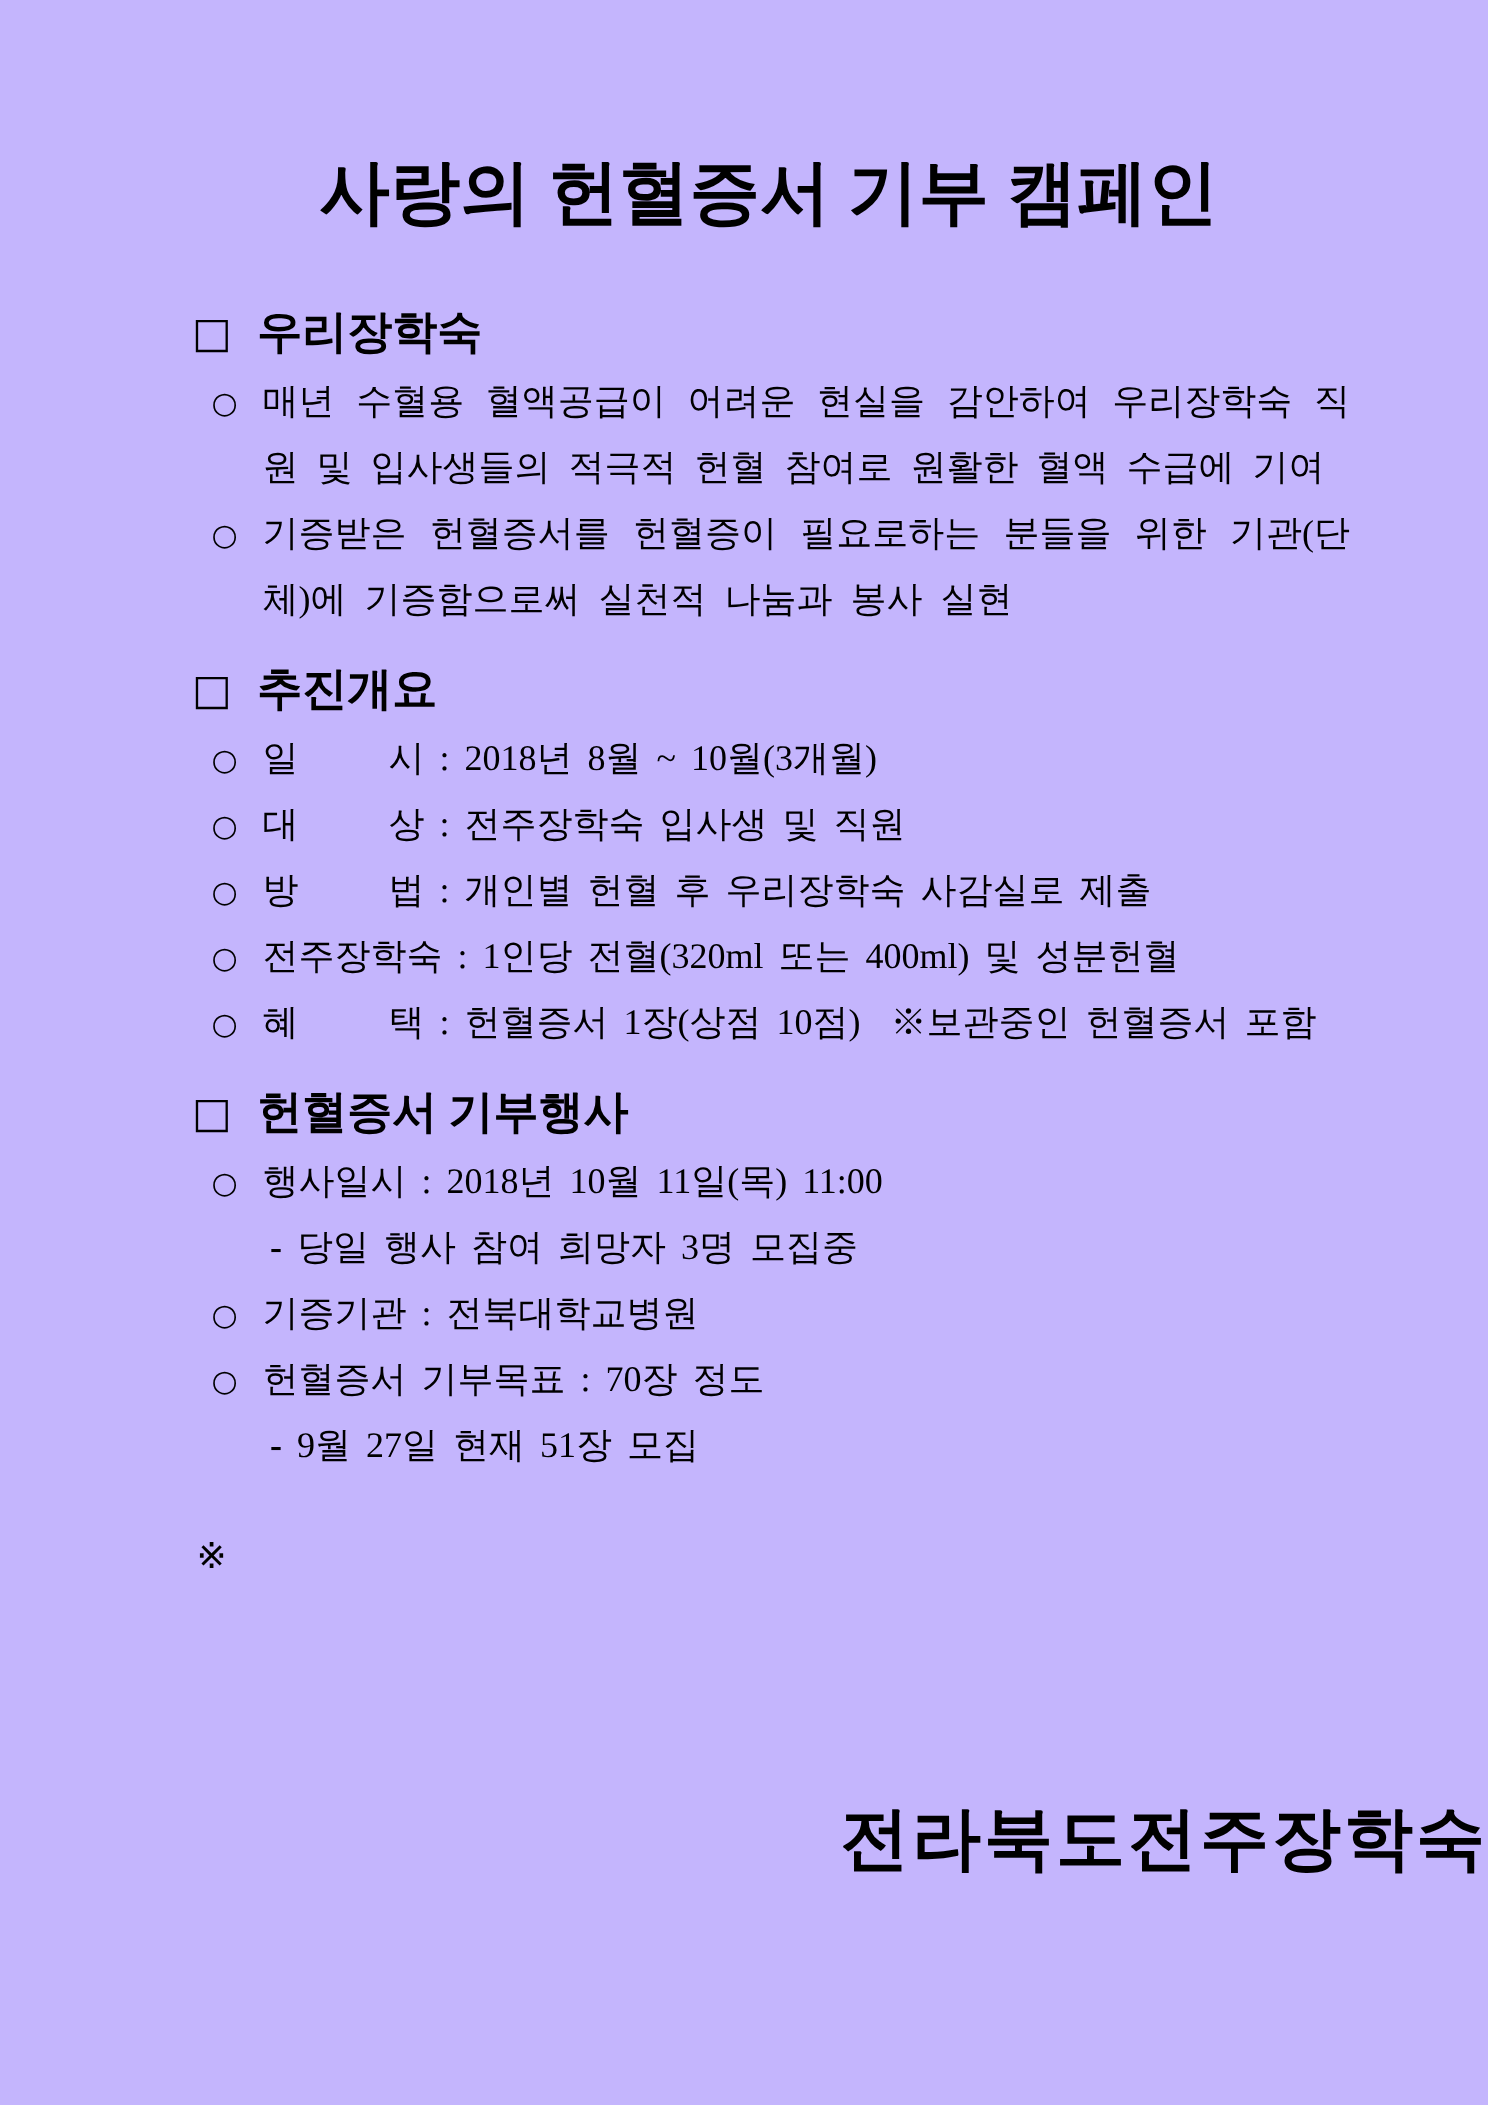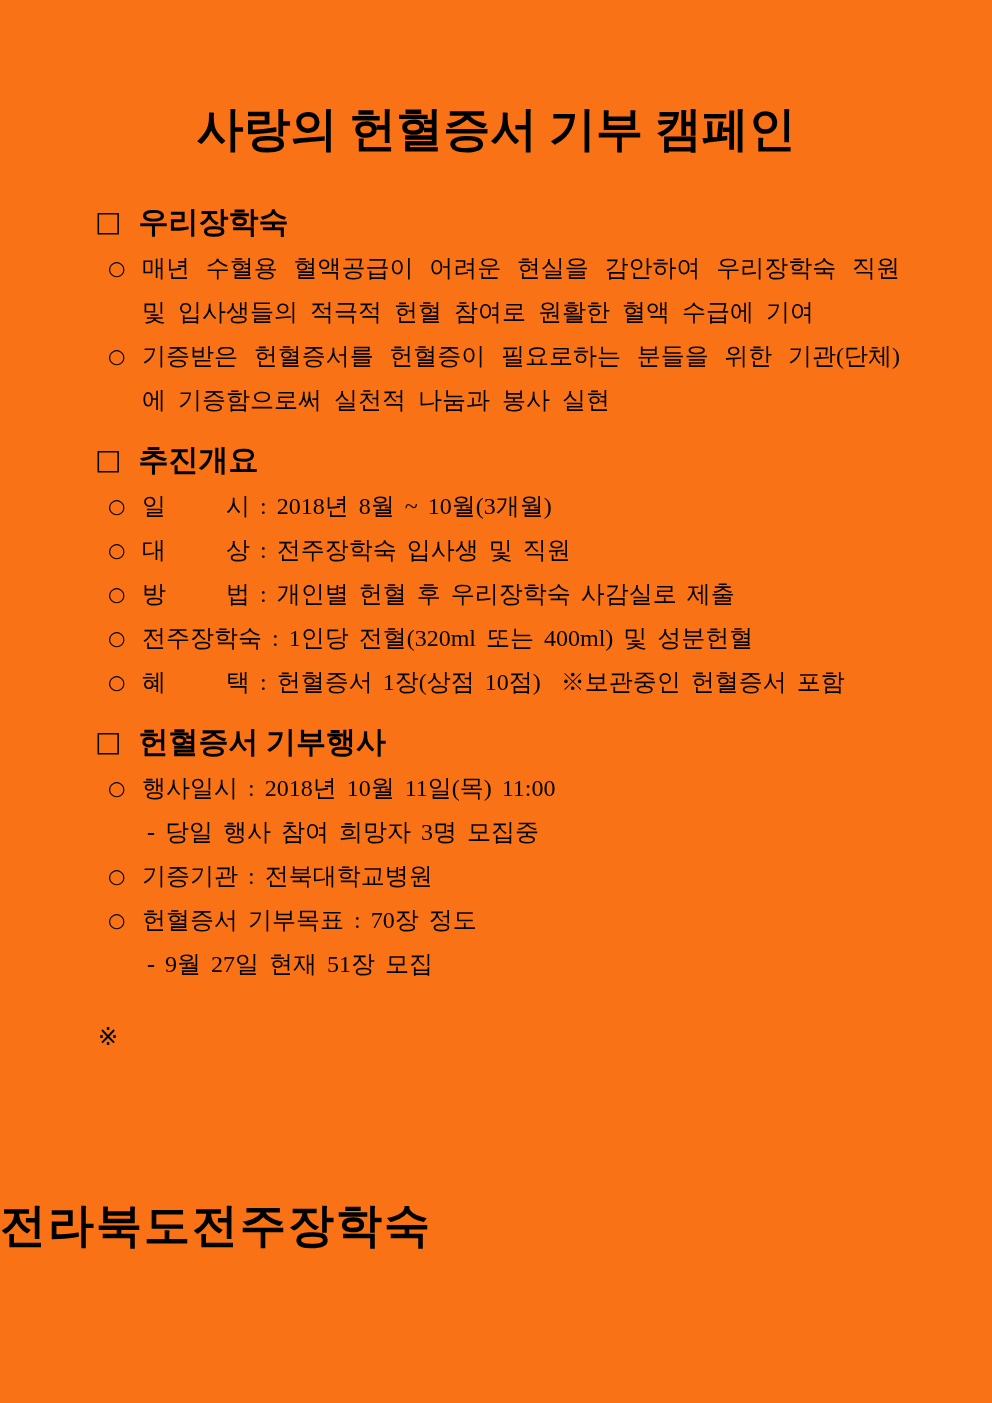--- a/index.html
+++ b/index.html
@@ -6,23 +6,24 @@
     margin: 0;
     padding: 0;
     background: #ffffff;
     color: #000000;
     font-family: "Liberation Serif", "DejaVu Serif", serif;
   }
   .page {
     position: relative;
     width: 992px;
     height: 1403px;
-    background: #f97316;
+    background: #c4b5fd;
     overflow: hidden;
     box-sizing: border-box;
+    padding-left: 33px;
   }
   .doc-title {
     margin: 96px 40px 40px 40px;
     text-align: center;
     font-size: 47px;
     line-height: 66px;
     font-weight: bold;
     letter-spacing: 0px;
     white-space: pre-wrap;
   }
@@ -97,21 +98,21 @@
     font-weight: normal;
     font-size: 24px;
     line-height: 38px;
   }
   .contact-text {
     white-space: pre-wrap;
     word-spacing: 4px;
   }
   .org-footer {
     margin-top: 140px;
-    text-align: left;
+    text-align: right;
     font-size: 46px;
     line-height: 60px;
     font-weight: bold;
     letter-spacing: 2px;
   }
 </style>
 </head>
 <body>
 
 <div class="page">

